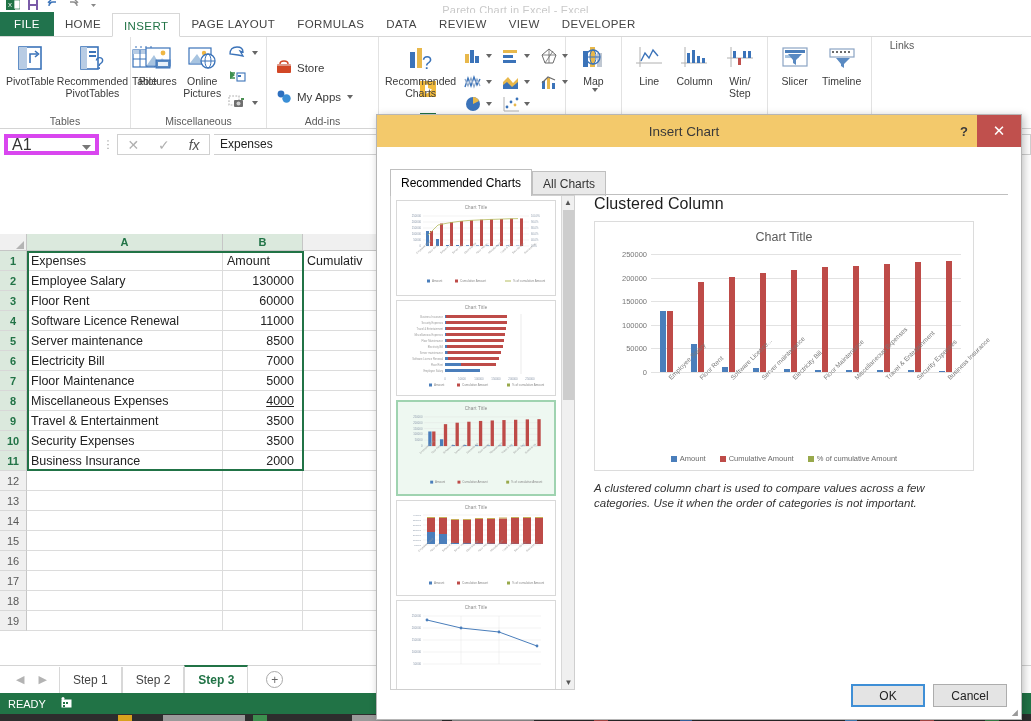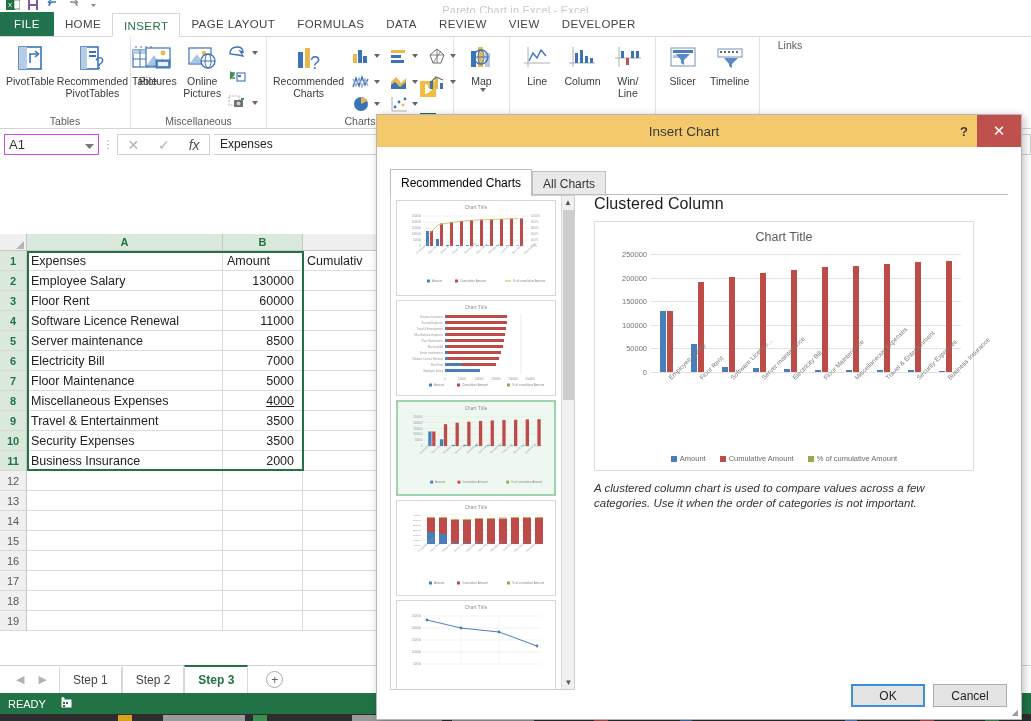--- a/index.html
+++ b/index.html
@@ -56,22 +56,22 @@
   .caret { width:0;height:0;border-left:3px solid transparent;border-right:3px solid transparent;
     border-top:4px solid #666; display:inline-block; margin-left:2px; }
   .icogrid { display:grid; grid-template-columns:repeat(3, 38px); grid-template-rows:repeat(2, 26px);
     padding-top:4px; }
   .icocell { display:flex; align-items:center; justify-content:center; gap:1px; cursor:default; }
   .dlglaunch { position:absolute; right:3px; bottom:1px; font-size:9px; color:#777; }
 
   
   .fbar { position:absolute; left:0; top:129px; width:1031px; height:31px; background:#fff;
     display:flex; align-items:center; }
-  .namebox { margin-left:4px; width:95px; height:21px; border:1px solid #d946ef; background:#fff;
-    display:flex; align-items:center; padding:0 4px; font-size:13px; color:#333; }
+  .namebox { margin-left:4px; width:95px; height:21px; border:4px solid #d946ef; background:#fff;
+    display:flex; align-items:center; padding:0 4px; font-size:16px; color:#333; }
   .namebox .nb-caret { margin-left:auto; }
   .fb-dots { width:18px; text-align:center; color:#a0a0a0; font-size:11px; }
   .fb-btns { width:93px; height:21px; border:1px solid #d0d0d0; background:#fff;
     display:flex; align-items:center; justify-content:space-around; color:#b0b0b0; font-size:14px; }
   .fb-input { margin-left:4px; flex:1; height:21px; border:1px solid #d0d0d0; border-left:none;
     background:#fff; padding:2px 6px; font-size:12px; color:#222; }
 
   
   .sheet { position:absolute; left:0; top:160px; width:1031px; height:500px;
     background:#fff; overflow:hidden; }
@@ -324,20 +324,45 @@
                   <rect x="13" y="4" width="3" height="2" fill="#4a8f52"></rect>
                 </svg>
             </span>
               <span class="caret"></span>
           </div>
         </div>
       </div>
       <div class="rgroup-label">Miscellaneous</div>
     </div>
 
+    <div class="rgroup" style="width:112px;">
+      <div class="rgroup-items" style="flex-direction:column; justify-content:center; padding-top:10px; gap:7px;">
+        <div class="smallbtn">
+          <span>
+            <svg width="18" height="16" viewBox="0 0 18 16">
+                <rect x="2" y="5" width="14" height="9" rx="1" fill="#d24726"></rect>
+                <path d="M5 5 Q5 2 9 2 Q13 2 13 5" fill="none" stroke="#d24726" stroke-width="1.5"></path>
+                <rect x="2" y="5" width="14" height="2" fill="#e8e8e8" opacity=".5"></rect>
+              </svg>
+          </span>
+          <span style="font-size:11.5px;">Store</span>
+        </div>
+        <div class="smallbtn">
+          <span>
+            <svg width="18" height="16" viewBox="0 0 18 16">
+                <circle cx="6" cy="6" r="3.4" fill="#2d6fbf"></circle>
+                <circle cx="11.5" cy="10.5" r="4.2" fill="#3b8fd6"></circle>
+              </svg>
+          </span>
+          <span style="font-size:11.5px;">My Apps</span>
+          <span class="caret"></span>
+        </div>
+      </div>
+      <div class="rgroup-label">Add-ins</div>
+    </div>
 
     <div style="position:absolute; left:420px; top:44px;">
       <svg width="16" height="16" viewBox="0 0 16 16">
           <rect width="16" height="16" fill="#f3bc3e"></rect>
           <path d="M5 3 L8 4 L8 12 L5 13 Z" fill="#fff"></path>
           <path d="M8 7 L12 8.5 L8 12 Z" fill="#fff"></path>
         </svg>
     </div>
     <div style="position:absolute; left:420px; top:76px;">
       <svg width="16" height="16" viewBox="0 0 16 16">
@@ -479,21 +504,21 @@
           <span class="ico">
             <svg width="30" height="26" viewBox="0 0 30 26">
                 <line x1="6" y1="2" x2="6" y2="22" stroke="#b0b0b0"></line>
                 <line x1="2" y1="13" x2="28" y2="13" stroke="#b0b0b0"></line>
                 <rect x="8" y="6" width="3" height="7" fill="#3b73b9"></rect>
                 <rect x="13" y="13" width="3" height="7" fill="#c0504d"></rect>
                 <rect x="18" y="6" width="3" height="7" fill="#3b73b9"></rect>
                 <rect x="23" y="6" width="3" height="7" fill="#3b73b9"></rect>
               </svg>
           </span>
-          <span class="lbl">Win/ Line</span>
+          <span class="lbl">Win/ Step</span>
         </div>
       </div>
       <div class="rgroup-label">Sparklines</div>
     </div>
 
     <div class="rgroup" style="width:104px;">
       <div class="rgroup-items">
         <div class="bigbtn" style="width:48px;">
           <span class="ico">
             <svg width="30" height="26" viewBox="0 0 30 26">

